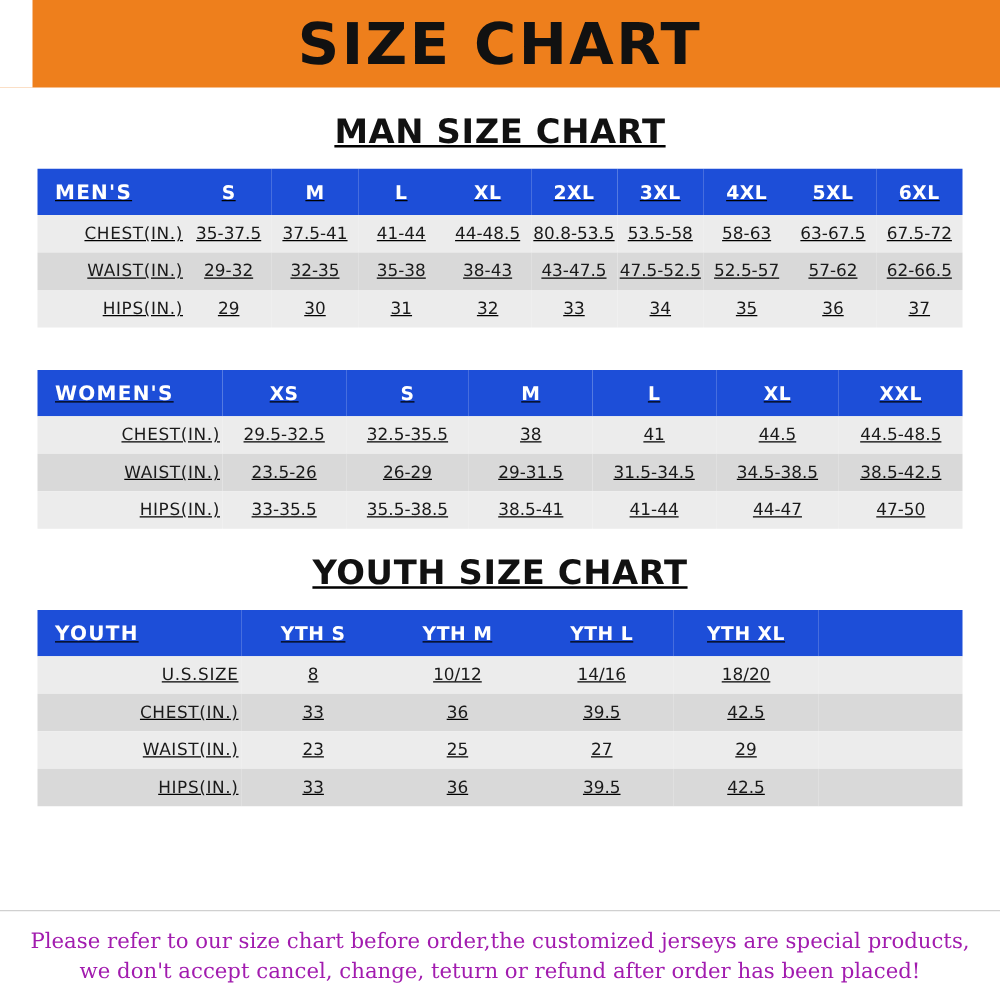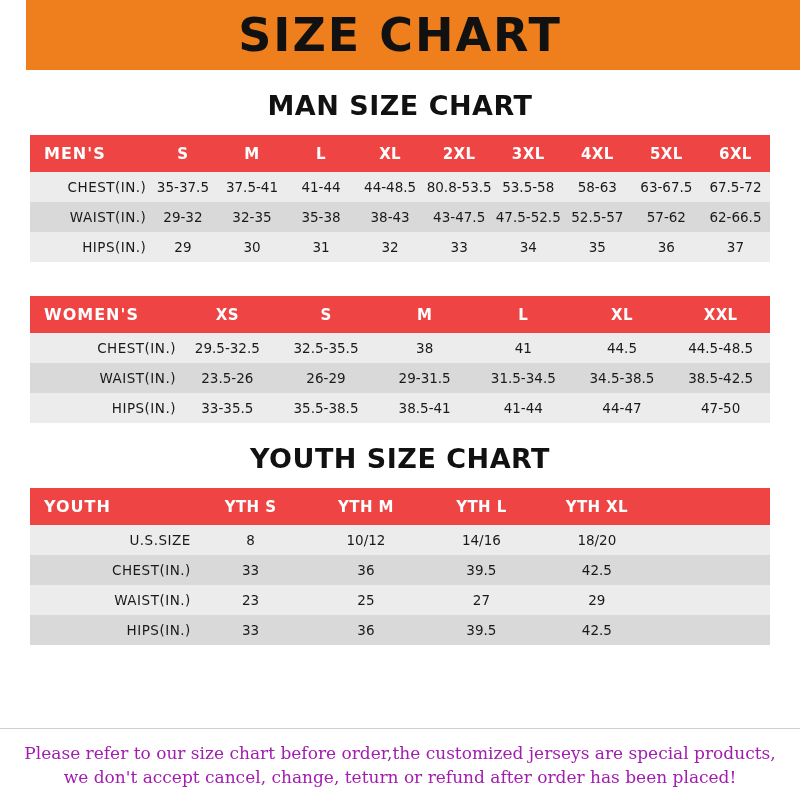--- a/index.html
+++ b/index.html
@@ -52,30 +52,31 @@
     text-align: center;
     font-family: "DejaVu Sans", sans-serif;
     font-weight: bold;
     font-size: 27px;
     color: #111111;
     letter-spacing: 0.5px;
   }
   .content {
     padding: 0 30px;
     flex: 1 1 auto;
+    text-decoration: underline;
   }
   
   table.size-table {
     width: 100%;
     border-collapse: collapse;
     table-layout: fixed;
     font-family: "DejaVu Sans", sans-serif;
   }
   table.size-table th {
-    background: #ef4444;
+    background: #1d4ed8;
     color: #ffffff;
     font-size: 15px;
     font-weight: bold;
     padding: 9px 2px;
     text-align: center;
     letter-spacing: 0.4px;
   }
   table.size-table th.rowhead {
     text-align: left;
     padding-left: 14px;

